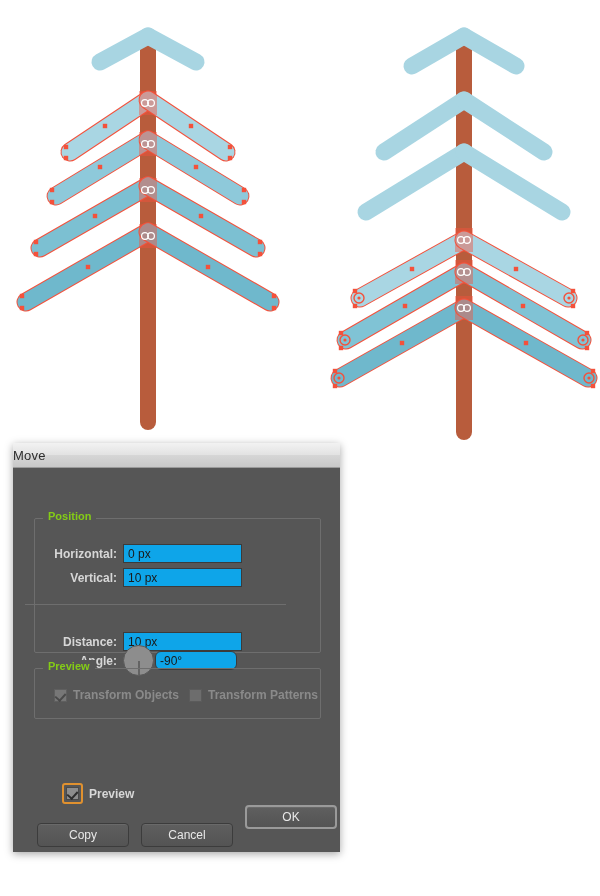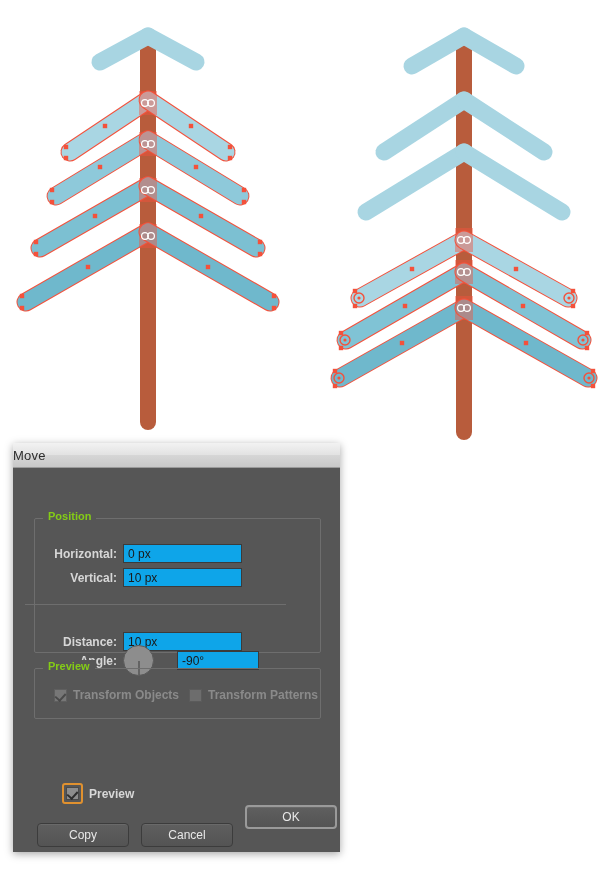--- a/index.html
+++ b/index.html
@@ -291,21 +291,21 @@
     <div class="row" style="left:33px;top:148px;width:270px;margin-top:16px;">
       <span class="lbl" style="width:71px;">Distance:</span>
       <span class="field" style="width:119px;margin-left:6px;">10 px</span>
     </div>
 
     <div class="row" style="left:33px;top:177px;width:270px;">
       <span class="lbl" style="width:71px;">Angle:</span>
       <span class="dial" style="margin-left:6px;">
         <span class="needle" style="transform-origin: center top; transform: translateX(-50%) rotate(0deg);"></span>
       </span>
-      <span class="field" style="width:82px;margin-left:23px;">-90°</span>
+      <span class="field" style="width:82px;margin-left:1px;border-radius:6px;">-90°</span>
     </div>
 
     <div class="group" id="grp-options">
       <span class="legend">Preview</span>
     </div>
 
     <div class="cbrow" style="left:41px;top:220px;">
       <span class="cbox dim">
           <span class="tick"></span>
         </span>

